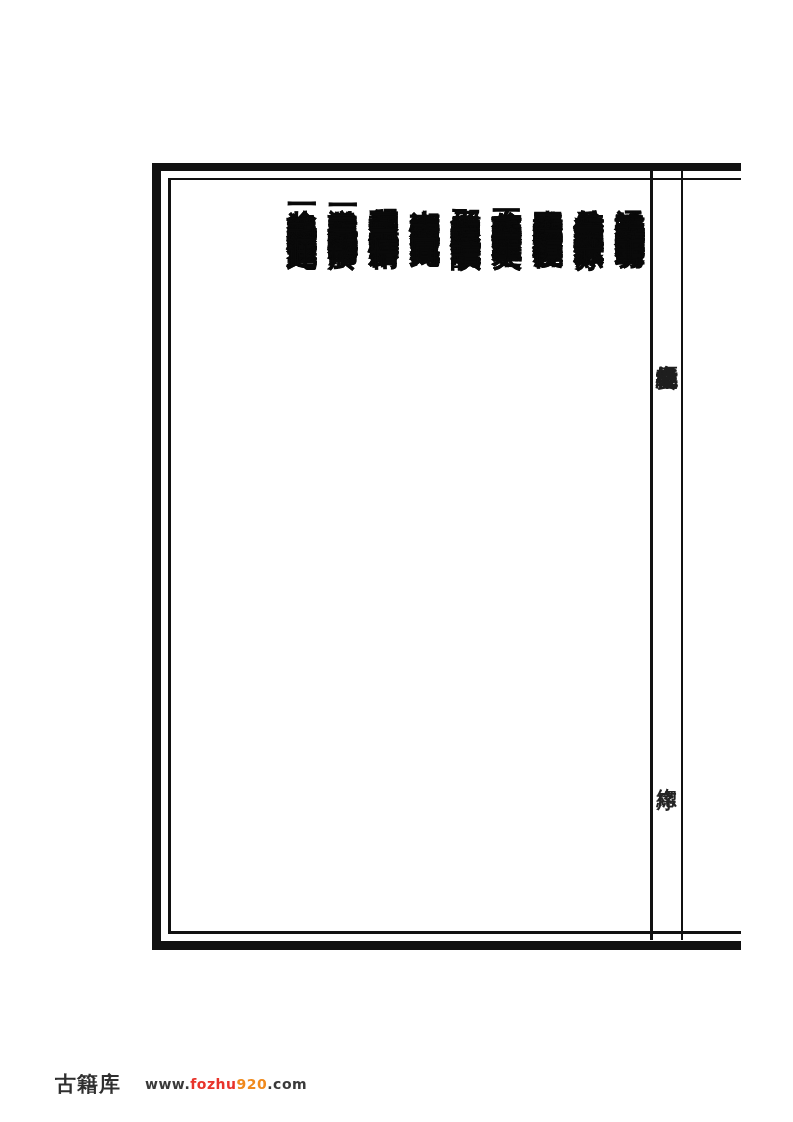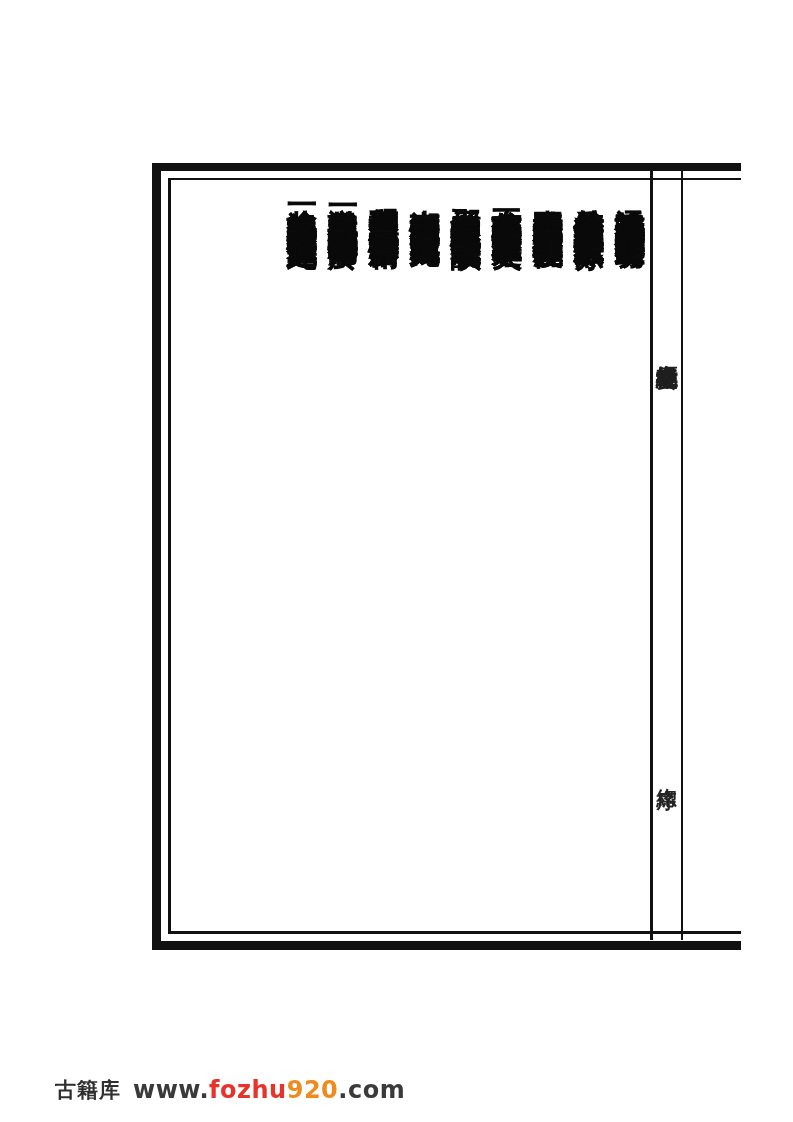--- a/index.html
+++ b/index.html
@@ -126,35 +126,35 @@
     position: absolute;
     top: 585px;
     right: 2px;
     opacity: .9;
   }
 
   
   .watermark {
     position: absolute;
     left: 55px;
-    bottom: 18px;
+    bottom: 24px;
     display: flex;
     align-items: center;
     font-family: "DejaVu Sans", sans-serif;
   }
   .wm-cn {
     font-size: 21px;
     color: #2f2f2f;
     font-weight: 700;
     letter-spacing: 1px;
   }
   .wm-url {
-    font-size: 24px;
+    font-size: 14px;
     font-weight: 700;
-    margin-left: 12px;
+    margin-left: 24px;
     letter-spacing: 0.5px;
   }
   .wm-www { color: #3a3a3a; }
   .wm-fozhu { color: #e8332a; }
   .wm-num { color: #f08a1d; }
   .wm-com { color: #3a3a3a; }
 </style>
 </head>
 <body>
 

